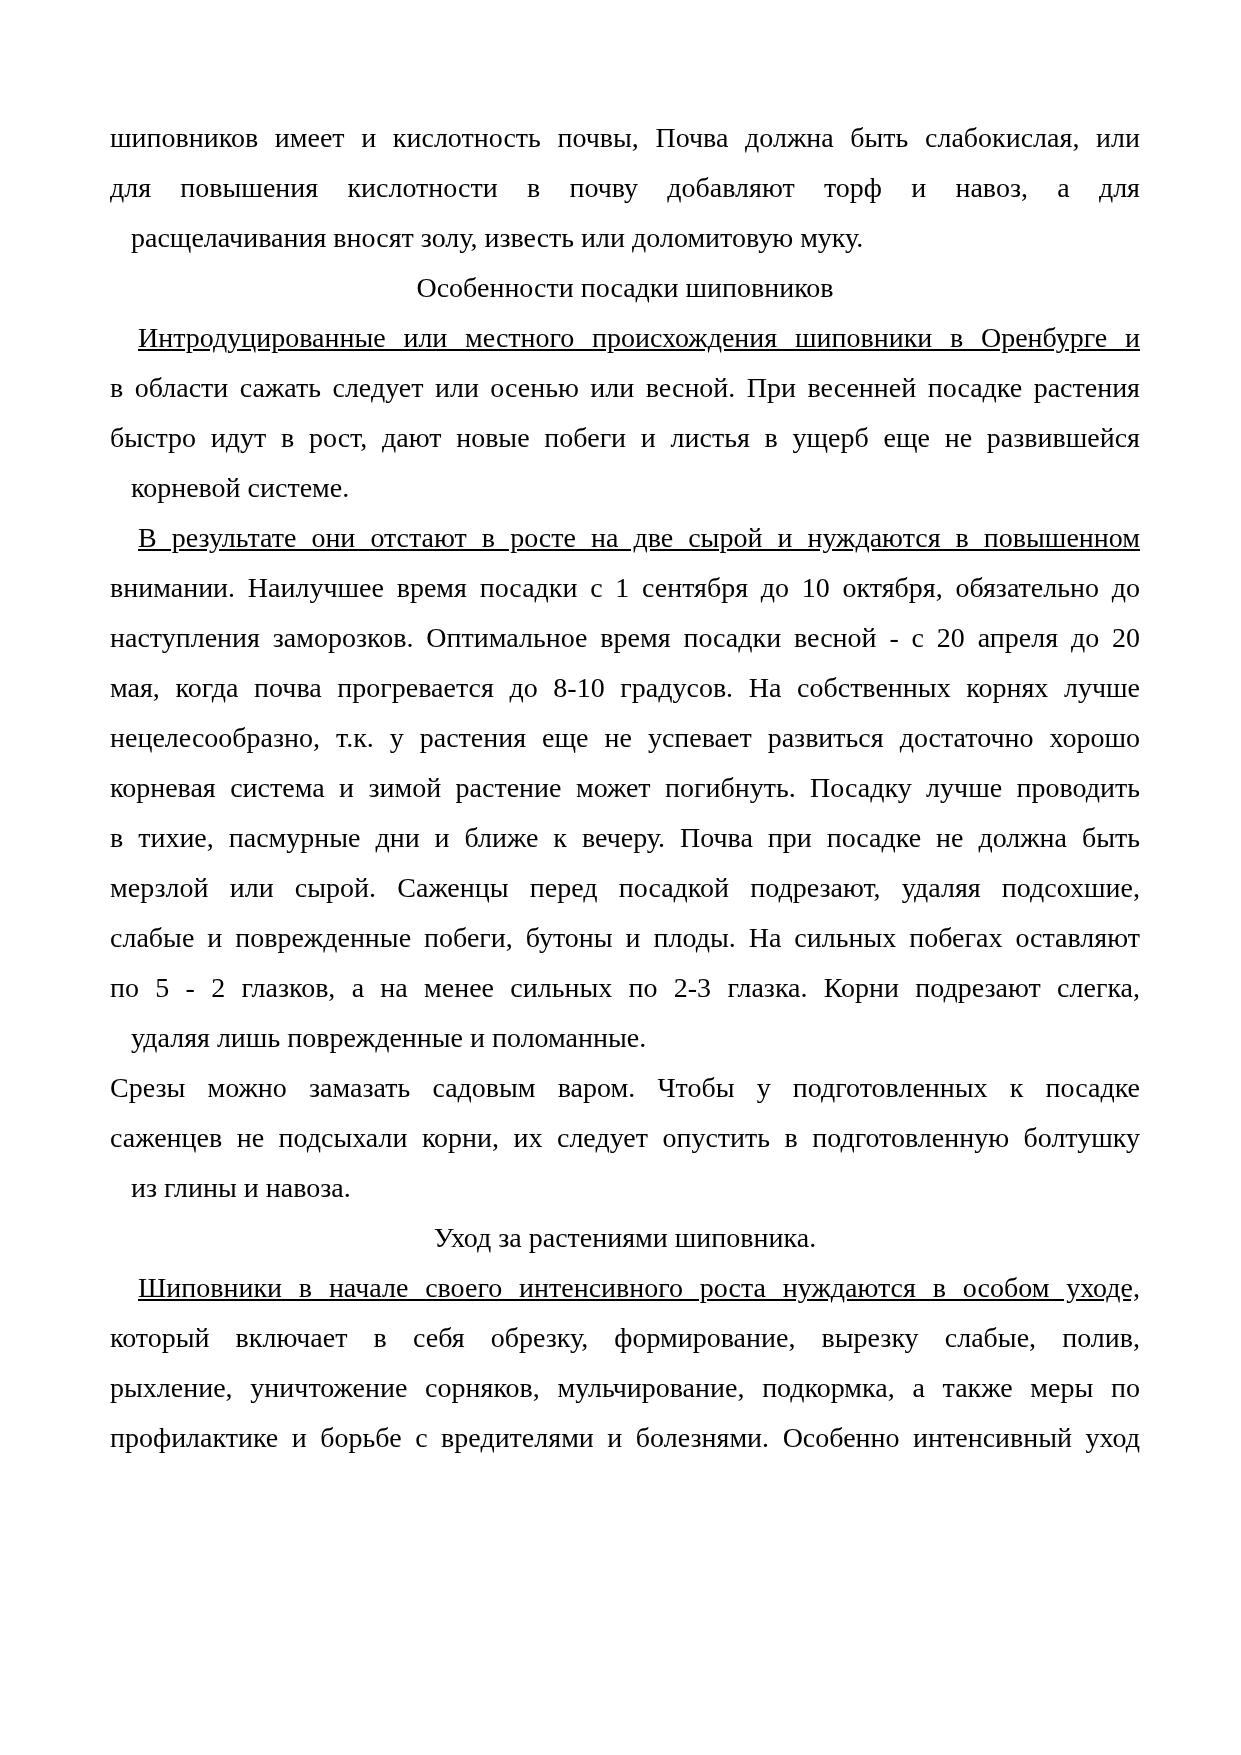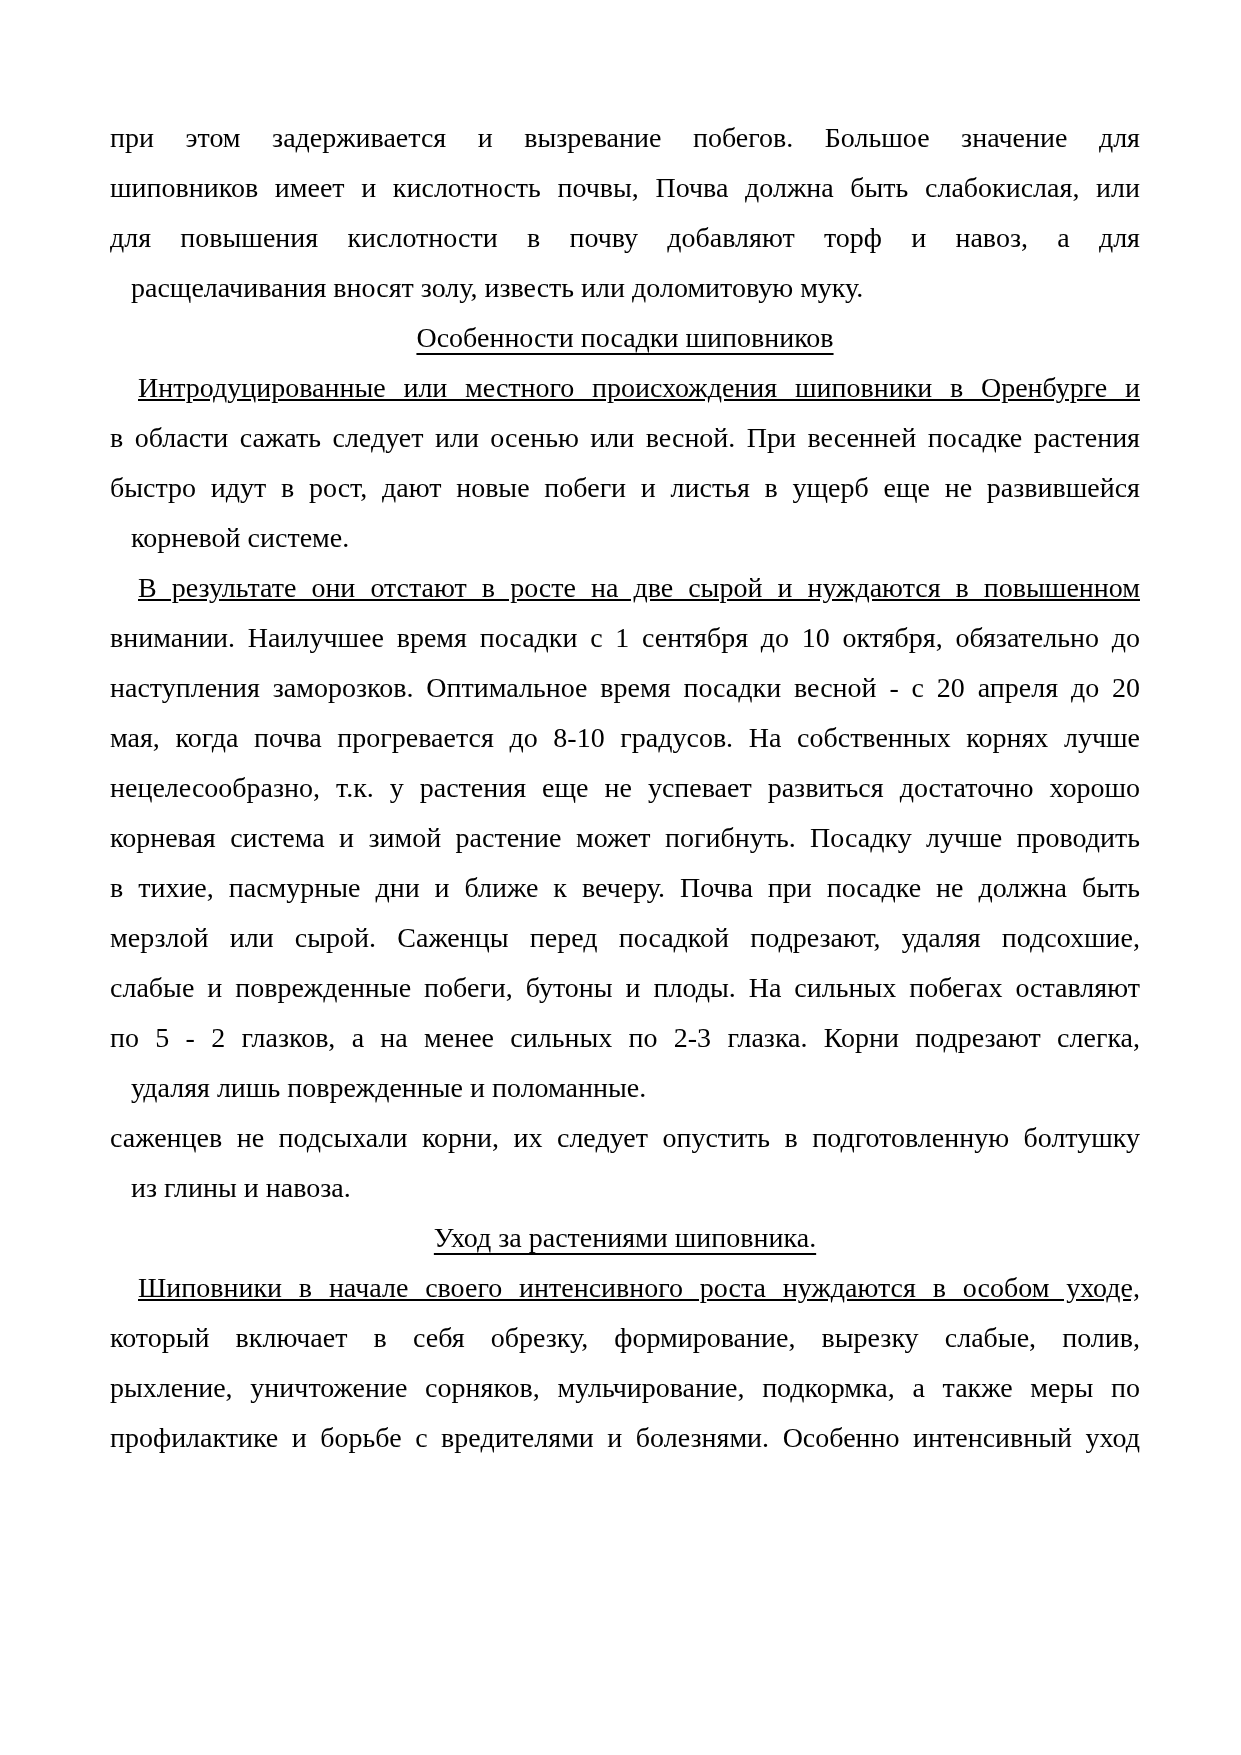--- a/index.html
+++ b/index.html
@@ -39,51 +39,50 @@
     margin-left: 21px;
   }
   .line.indent {
     padding-left: 28px;
     text-decoration: underline;
   }
   .line.heading {
     text-align: center;
   }
   .heading .underline {
-    text-decoration: underline;
     text-decoration-thickness: 2px;
     text-underline-offset: 6px;
     text-align: center;
   }
 </style>
 </head>
 <body>
 
 <div class="page">
   <div class="text-block">
-      <div class="line just">при этом задерживается и вызревание побегов. Большое значение для</div>
       <div class="line just">шиповников имеет и кислотность почвы,  Почва должна быть слабокислая, или</div>
       <div class="line just">для повышения кислотности в почву добавляют торф и навоз, а для</div>
       <div class="line plain">расщелачивания вносят золу, известь или доломитовую муку.</div>
       <div class="line heading"><span class="underline">Особенности посадки шиповников</span></div>
       <div class="line just indent">Интродуцированные или местного происхождения  шиповники в Оренбурге и</div>
       <div class="line just">в области сажать следует или осенью или весной. При весенней посадке растения</div>
       <div class="line just">быстро идут в рост, дают новые побеги и листья   в ущерб еще не развившейся</div>
       <div class="line plain">корневой системе.</div>
       <div class="line just indent">В результате они отстают в росте на  две сырой и нуждаются в повышенном</div>
       <div class="line just">внимании. Наилучшее время посадки с 1 сентября до 10 октября, обязательно до</div>
       <div class="line just">наступления заморозков. Оптимальное время посадки весной  - с 20 апреля до 20</div>
       <div class="line just">мая, когда почва прогревается до 8-10 градусов. На собственных корнях лучше</div>
       <div class="line just">нецелесообразно, т.к. у растения еще не успевает развиться достаточно хорошо</div>
       <div class="line just">корневая система и зимой растение может погибнуть. Посадку лучше проводить</div>
       <div class="line just">в тихие, пасмурные дни  и ближе к вечеру. Почва при посадке не должна быть</div>
       <div class="line just">мерзлой или сырой. Саженцы перед посадкой подрезают, удаляя подсохшие,</div>
       <div class="line just">слабые и поврежденные побеги, бутоны и плоды. На сильных побегах оставляют</div>
       <div class="line just">по 5 - 2 глазков, а на менее сильных по 2-3 глазка. Корни подрезают слегка,</div>
       <div class="line plain">удаляя лишь поврежденные и поломанные.</div>
+      <div class="line just">Срезы можно замазать садовым варом. Чтобы у подготовленных к посадке</div>
       <div class="line just">саженцев не подсыхали корни, их следует опустить в подготовленную болтушку</div>
       <div class="line plain">из глины и навоза.</div>
       <div class="line heading"><span class="underline">Уход за растениями шиповника.</span></div>
       <div class="line just indent">Шиповники в начале своего интенсивного роста нуждаются в особом  уходе,</div>
       <div class="line just">который включает в себя обрезку, формирование, вырезку слабые, полив,</div>
       <div class="line just">рыхление, уничтожение сорняков, мульчирование, подкормка, а также меры по</div>
       <div class="line just">профилактике и борьбе с вредителями и болезнями. Особенно интенсивный уход</div>
     </div>
 </div>
 

